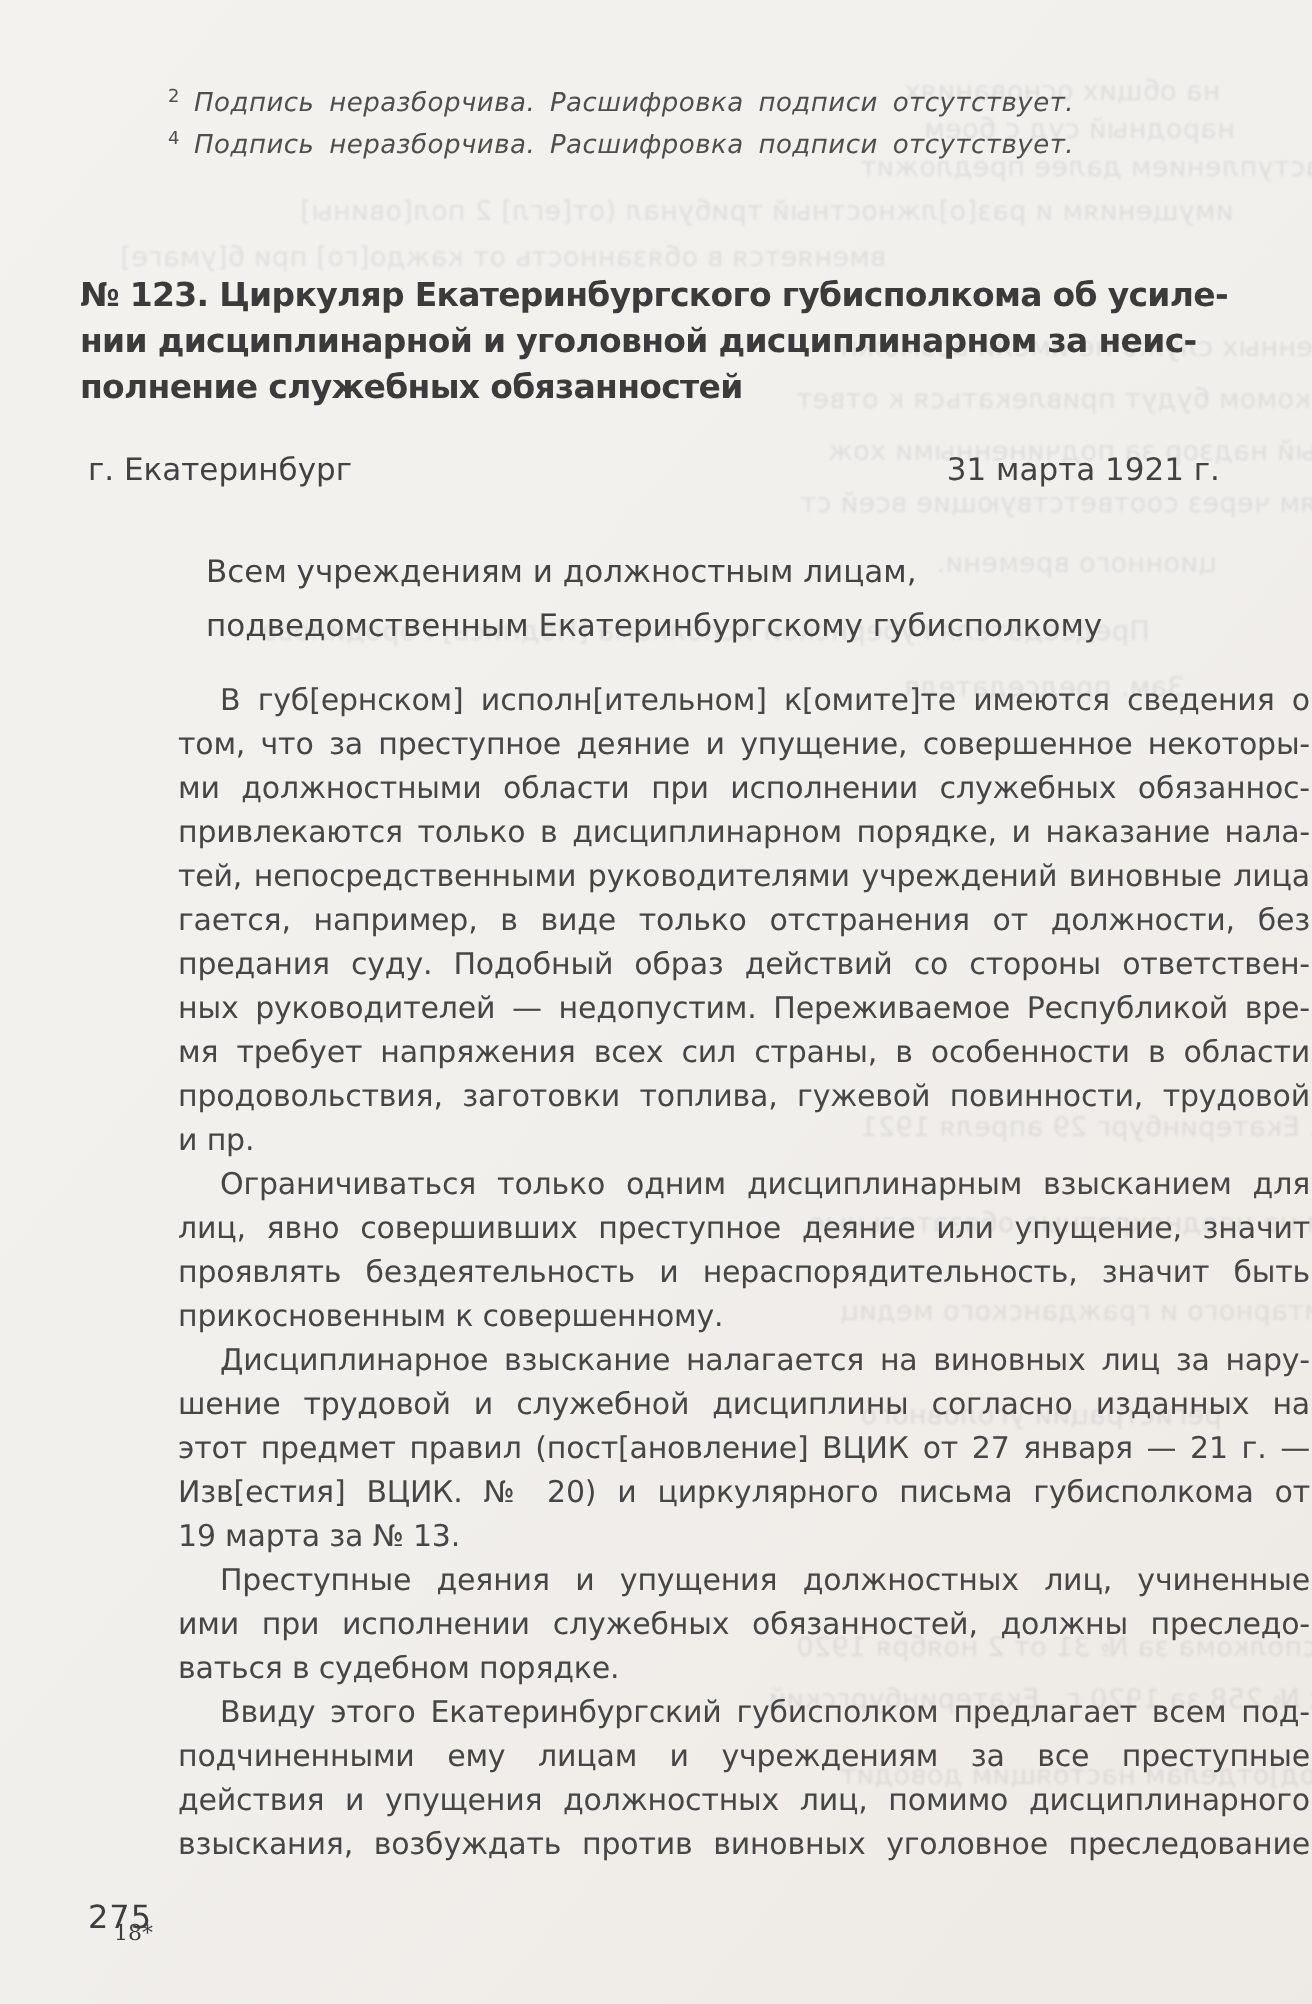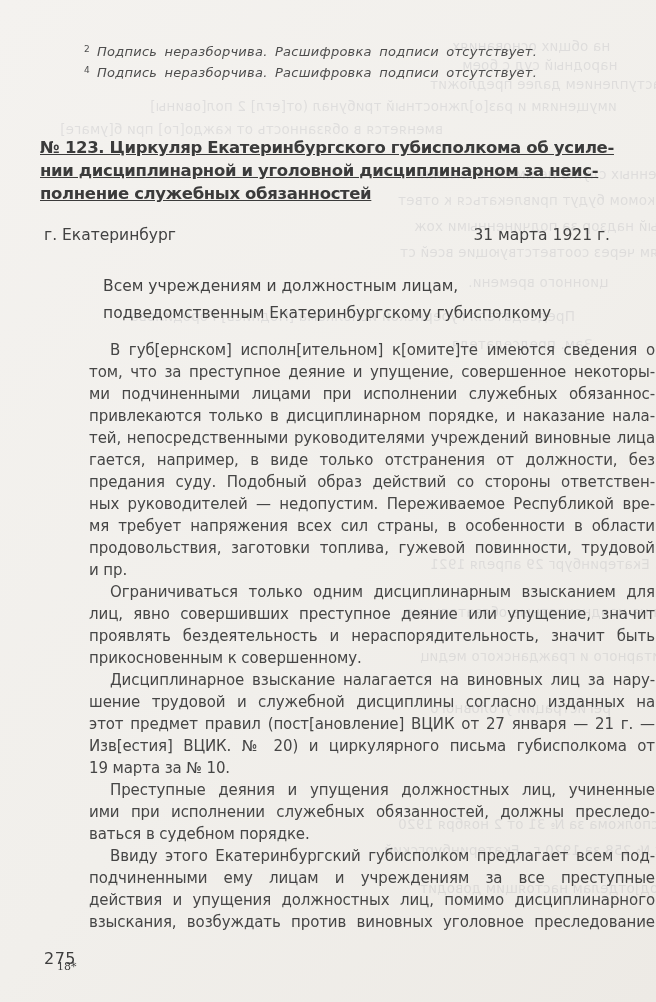--- a/index.html
+++ b/index.html
@@ -26,21 +26,21 @@
   .footnotes{
     position:absolute;left:44px;top:40px;width:520px;
     font-style:italic;font-size:13px;line-height:17.5px;
     color:#4e4e4e;letter-spacing:0.25px;word-spacing:3px;margin-left:40px;
   }
   .fn-line sup{font-size:9px;font-style:normal;margin-right:7px;position:relative;top:1px;}
 
   .doc-title{
     position:absolute;left:40px;top:136px;width:580px;
     font-weight:bold;font-size:16.5px;line-height:23px;
-    letter-spacing:-0.35px;color:#3b3b3b;text-decoration:underline;
+    letter-spacing:-0.35px;color:#3b3b3b;
   }
   .doc-title .tl{white-space:nowrap;overflow:hidden;}
 
   .dateline{
     position:absolute;left:44px;top:226px;width:566px;
     font-size:15.5px;color:#424242;
     display:flex;justify-content:space-between;align-items:center;
   }
 
   .address{
@@ -113,38 +113,38 @@
   </div>
 
   <div class="address">
       <div>Всем учреждениям и должностным лицам,</div>
       <div>подведомственным Екатеринбургскому губисполкому</div>
     </div>
 
   <div class="bodytext">
       <div class="line first">В губ[ернском] исполн[ительном] к[омите]те имеются сведения о</div>
       <div class="line">том, что за преступное деяние и упущение, совершенное некоторы-</div>
-      <div class="line">ми подчиненными лицами при исполнении служебных обязаннос-</div>
+      <div class="line">ми должностными области при исполнении служебных обязаннос-</div>
       <div class="line">привлекаются только в дисциплинарном порядке, и наказание нала-</div>
       <div class="line">тей, непосредственными руководителями учреждений виновные лица</div>
       <div class="line">гается, например, в виде только отстранения от должности, без</div>
       <div class="line">предания суду. Подобный образ действий со стороны ответствен-</div>
       <div class="line">ных руководителей — недопустим. Переживаемое Республикой вре-</div>
       <div class="line">мя требует напряжения всех сил страны, в особенности в области</div>
       <div class="line">продовольствия, заготовки топлива, гужевой повинности, трудовой</div>
       <div class="line lastline">и пр.</div>
       <div class="line first">Ограничиваться только одним дисциплинарным взысканием для</div>
       <div class="line">лиц, явно совершивших преступное деяние или упущение, значит</div>
       <div class="line">проявлять бездеятельность и нераспорядительность, значит быть</div>
       <div class="line lastline">прикосновенным к совершенному.</div>
       <div class="line first">Дисциплинарное взыскание налагается на виновных лиц за нару-</div>
       <div class="line">шение трудовой и служебной дисциплины согласно изданных на</div>
       <div class="line">этот предмет правил (пост[ановление] ВЦИК от 27 января — 21 г. —</div>
       <div class="line">Изв[естия] ВЦИК. № 20) и циркулярного письма губисполкома от</div>
-      <div class="line lastline">19 марта за № 10.</div>
+      <div class="line lastline">19 марта за № 13.</div>
       <div class="line first">Преступные деяния и упущения должностных лиц, учиненные</div>
       <div class="line">ими при исполнении служебных обязанностей, должны преследо-</div>
       <div class="line lastline">ваться в судебном порядке.</div>
       <div class="line first">Ввиду этого Екатеринбургский губисполком предлагает всем под-</div>
       <div class="line">подчиненными ему лицам и учреждениям за все преступные</div>
       <div class="line">действия и упущения должностных лиц, помимо дисциплинарного</div>
       <div class="line">взыскания, возбуждать против виновных уголовное преследование</div>
     </div>
 
   <div class="footer-sig">18*</div>

